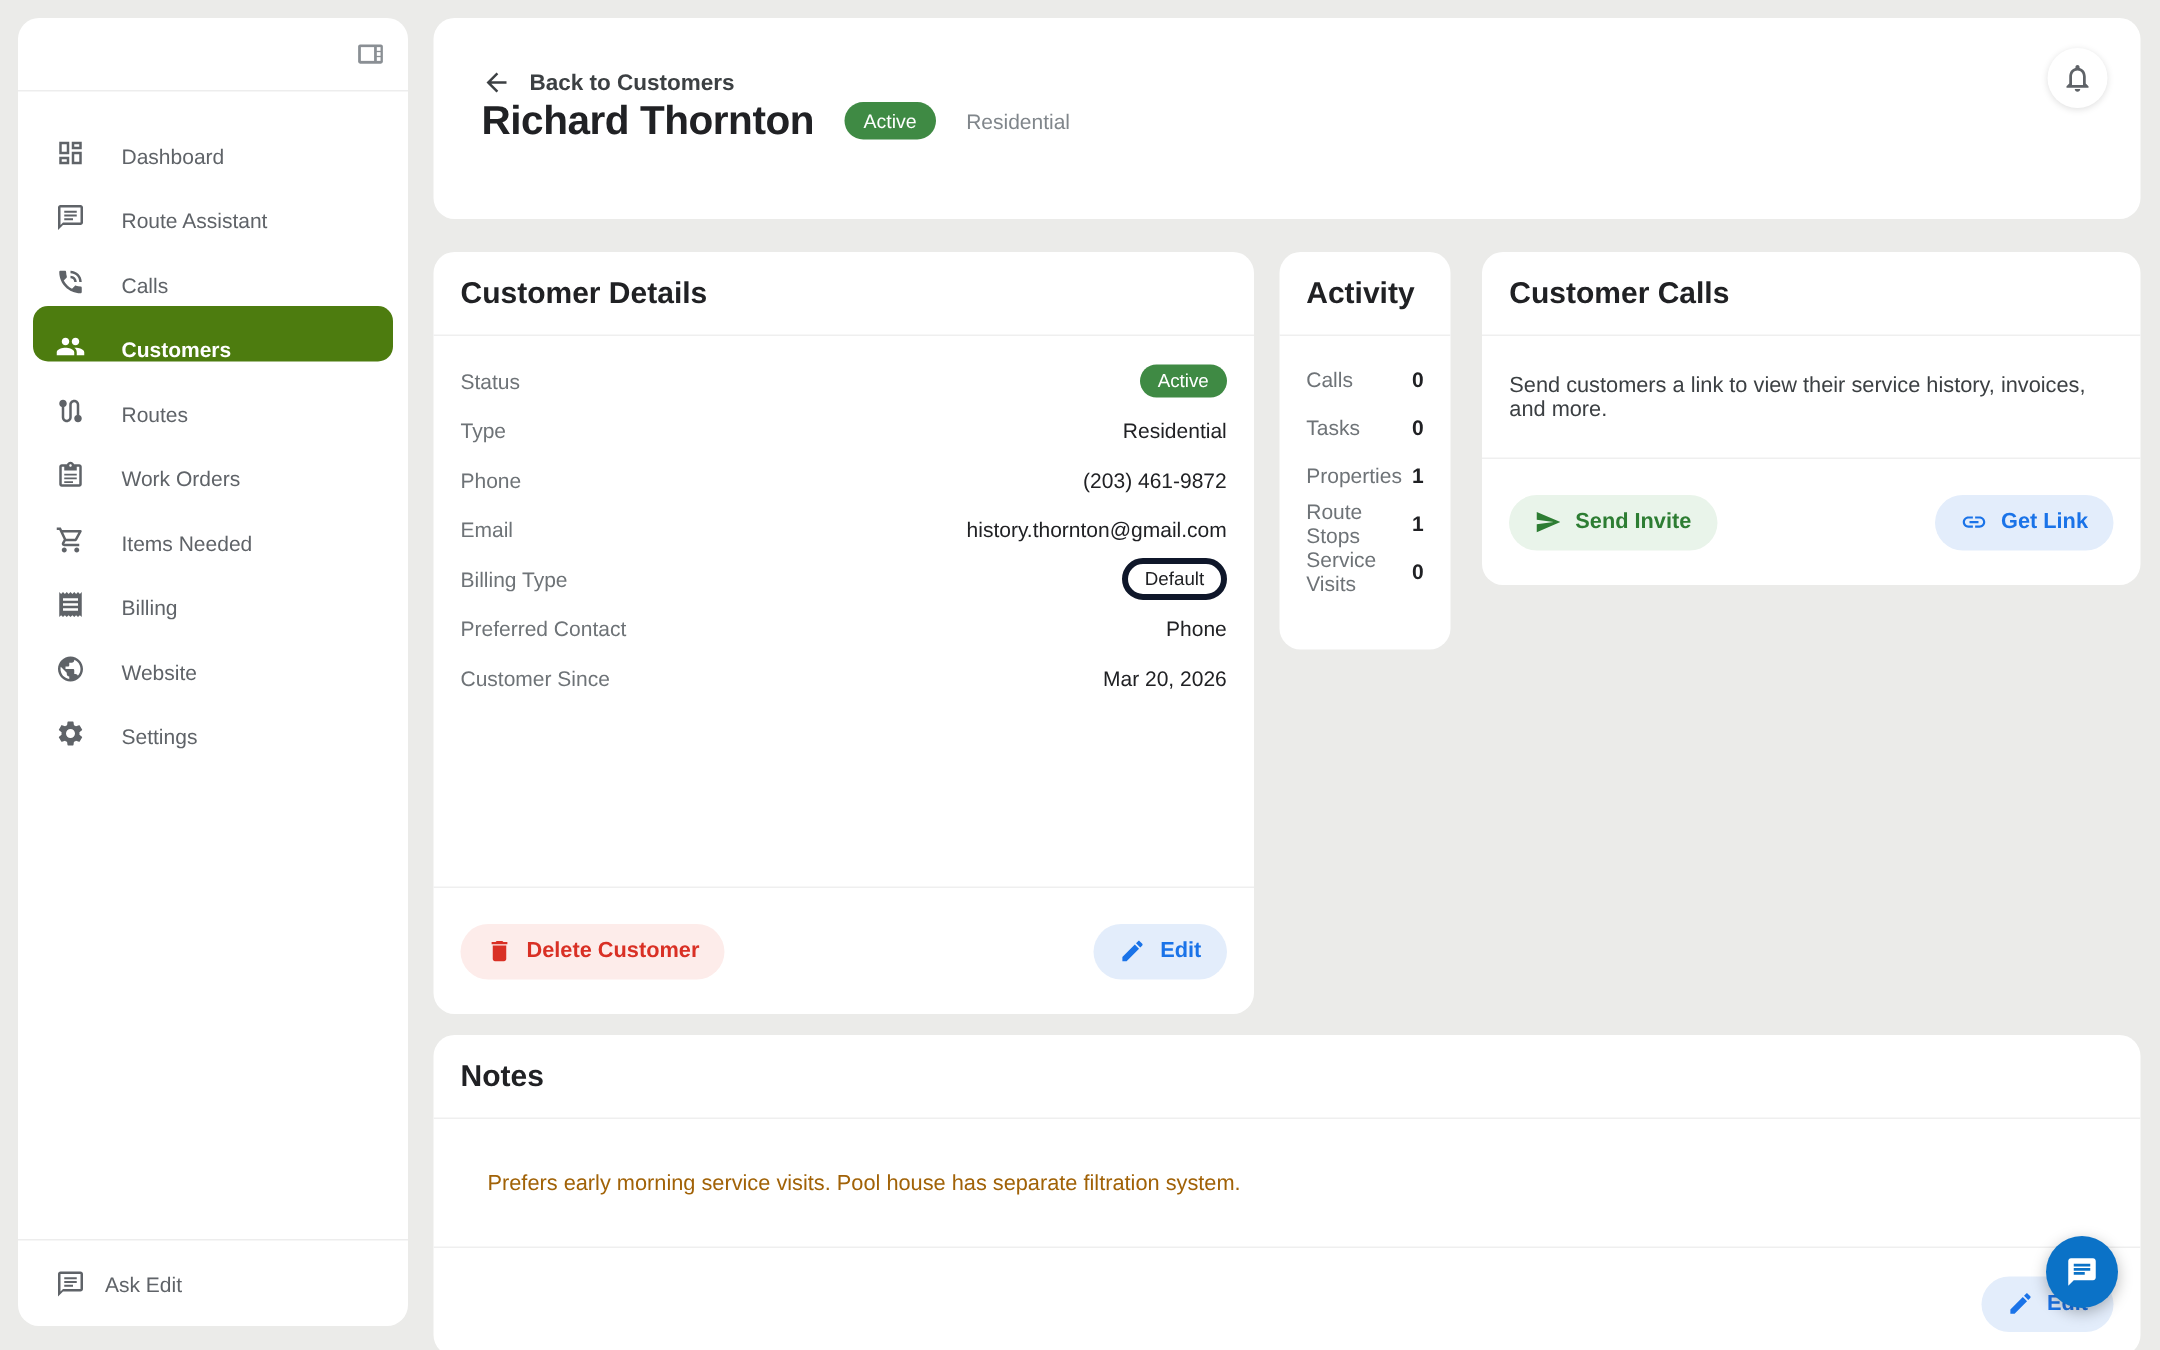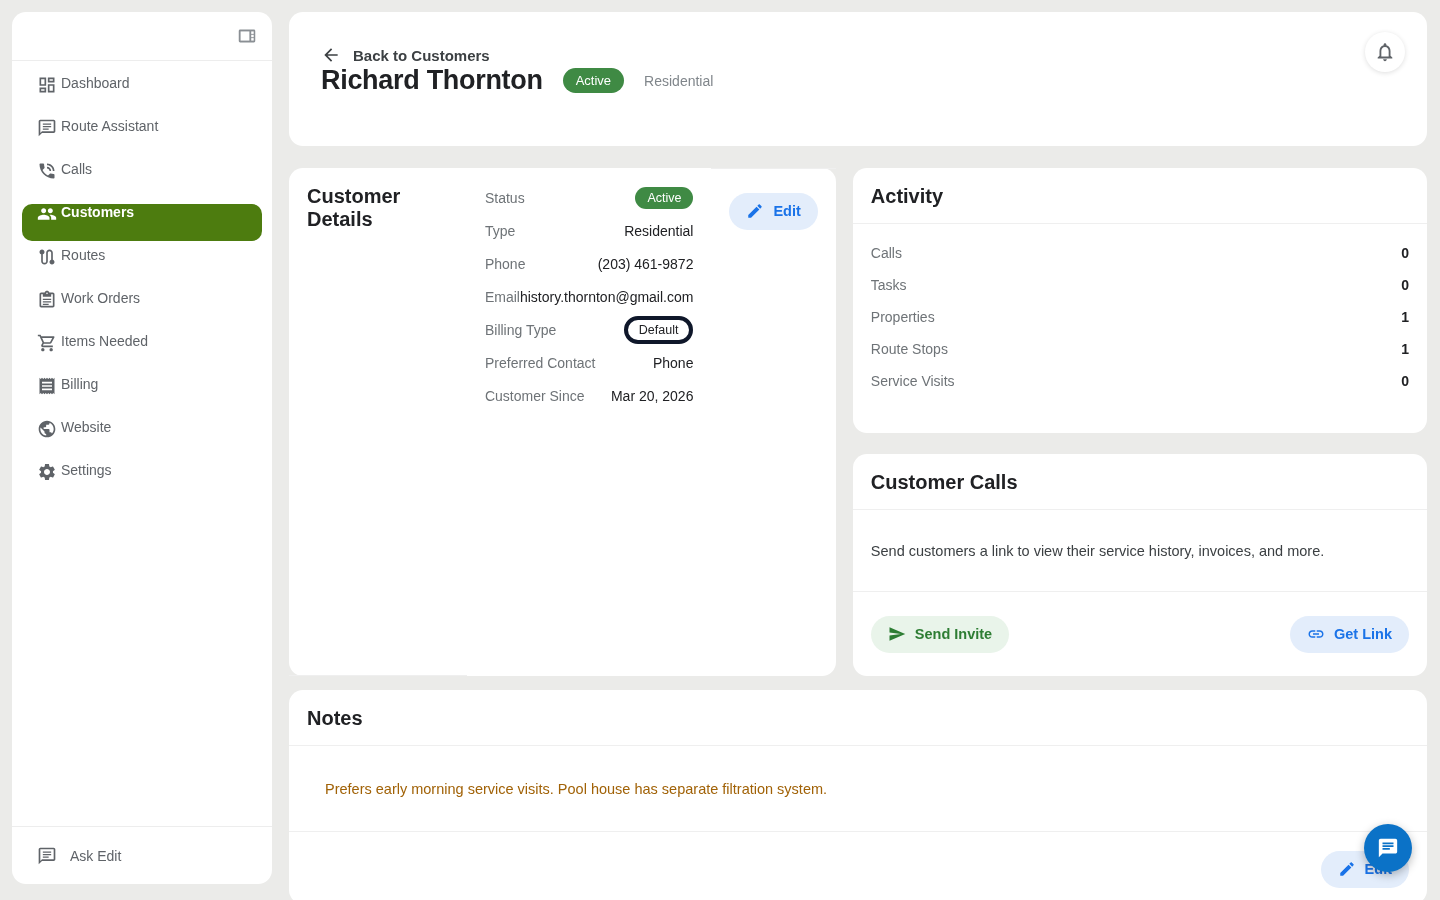--- a/index.html
+++ b/index.html
@@ -13,21 +13,21 @@
 
   
   .sidebar{position:absolute;left:12px;top:12px;width:260px;height:872px;display:flex;flex-direction:column}
   .sb-top{height:48px;flex:none;display:flex;align-items:center;justify-content:flex-end;padding:0 14px;border-bottom:1px solid #ededed}
   .sb-top svg{width:22px;height:22px;cursor:pointer}
   .sb-logo{flex:none;padding:13px 0 15px;text-align:center;border-bottom:1px solid #ededed}
   .logo-row{display:flex;align-items:center;justify-content:center;gap:5px}
   .brand{font-size:27px;font-weight:800;color:#1a70c6;letter-spacing:-0.6px}
   .company{margin-top:10px;font-size:15px;color:#3c4043}
   .nav{padding:14px 10px 0;display:flex;flex-direction:column;gap:6px}
-  .nav-item{display:flex;align-items:flex-start;gap:4px;height:37px;padding:0 15px;border-radius:10px;
+  .nav-item{display:flex;align-items:flex-end;gap:24px;height:37px;padding:0 15px;border-radius:10px;
     color:#5f6368;font-size:14px;font-weight:500;cursor:pointer;flex:none}
   .nav-item svg{width:20px;height:20px;flex:none}
   .nav-item.active{background:#4d7c0f;color:#fff;font-weight:700}
   .sb-spacer{flex:1}
   .sb-footer{flex:none;border-top:1px solid #ededed;padding:10px}
   .ask-item{display:flex;align-items:center;gap:13px;height:37px;padding:0 15px;border-radius:10px;
     color:#5f6368;font-size:14px;font-weight:500;cursor:pointer}
   .ask-item svg{width:20px;height:20px}
 
   
@@ -43,29 +43,29 @@
   .type-text{color:#80868b;font-size:14px}
   .bell-btn{position:absolute;top:20px;right:22px;width:40px;height:40px;border-radius:50%;background:#fff;
     box-shadow:0 1px 5px rgba(0,0,0,.13);display:flex;align-items:center;justify-content:center;cursor:pointer}
   .bell-btn svg{width:22px;height:22px}
 
   .row2{display:flex;gap:17px;margin-top:22px}
   .card-title{padding:17px 18px 15px;font-size:20px;font-weight:700;color:#202124;border-bottom:1px solid #efefef}
   .card-footer{flex:none;border-top:1px solid #efefef;height:84px;display:flex;align-items:center;
     justify-content:space-between;padding:0 18px}
 
-  .details-card{width:560px;height:508px;display:flex;}
+  .details-card{width:560px;height:508px;display:flex;flex-direction:column}
   .details-body{flex:1;padding:13px 18px 0}
   .drow{height:33px;display:flex;align-items:center;justify-content:space-between}
   .dlabel{font-size:14px;color:#6e7377}
   .dvalue{font-size:14px;color:#202124;font-weight:500}
   .pill-green-sm{background:#3f8a44;color:#fff;border-radius:999px;padding:4px 12px;font-size:12.5px;font-weight:500}
   .pill-outline{border:4px solid #0f172a;border-radius:999px;padding:3px 11px;font-size:12.5px;color:#202124;background:#fff}
 
-  .col-right{width:588px;display:flex;flex-direction:column;gap:21px}
+  .col-right{width:588px;display:flex;flex-direction:row;gap:21px}
   .activity-card{height:265px}
   .activity-body{padding:13px 18px 0}
   .arow{height:32px;display:flex;align-items:center;justify-content:space-between}
   .avalue{font-size:14px;font-weight:700;color:#202124}
   .portal-card{height:222px;display:flex;flex-direction:column}
   .portal-body{flex:1;display:flex;align-items:center;padding:0 18px;font-size:14.5px;color:#3c4043}
 
   .notes-card{margin-top:14px;height:214px;display:flex;flex-direction:column;overflow:hidden}
   .notes-body{height:85px;flex:none;display:flex;align-items:center;padding:0 36px;
     font-size:14.5px;color:#a16207;border-bottom:1px solid #efefef}
@@ -226,20 +226,26 @@
         <div class="drow">
           <span class="dlabel">Preferred Contact</span>
           <span class="dvalue">Phone</span>
         </div>
         <div class="drow">
           <span class="dlabel">Customer Since</span>
           <span class="dvalue">Mar 20, 2026</span>
         </div>
       </div>
       <div class="card-footer">
+        <button class="btn btn-danger">
+          <svg viewBox="0 0 24 24" fill="#d93025">
+              <path d="M6 19c0 1.1.9 2 2 2h8c1.1 0 2-.9 2-2V7H6v12zM19 4h-3.5l-1-1h-5l-1 1H5v2h14V4z"></path>
+            </svg>
+          <span>Delete Customer</span>
+        </button>
         <button class="btn btn-blue">
           <svg viewBox="0 0 24 24" fill="#1a73e8">
               <path d="M3 17.25V21h3.75L17.81 9.94l-3.75-3.75L3 17.25zM20.71 7.04c.39-.39.39-1.02 0-1.41l-2.34-2.34c-.39-.39-1.02-.39-1.41 0l-1.83 1.83 3.75 3.75 1.83-1.83z"></path>
             </svg>
           <span>Edit</span>
         </button>
       </div>
     </section>
 
     <div class="col-right">

